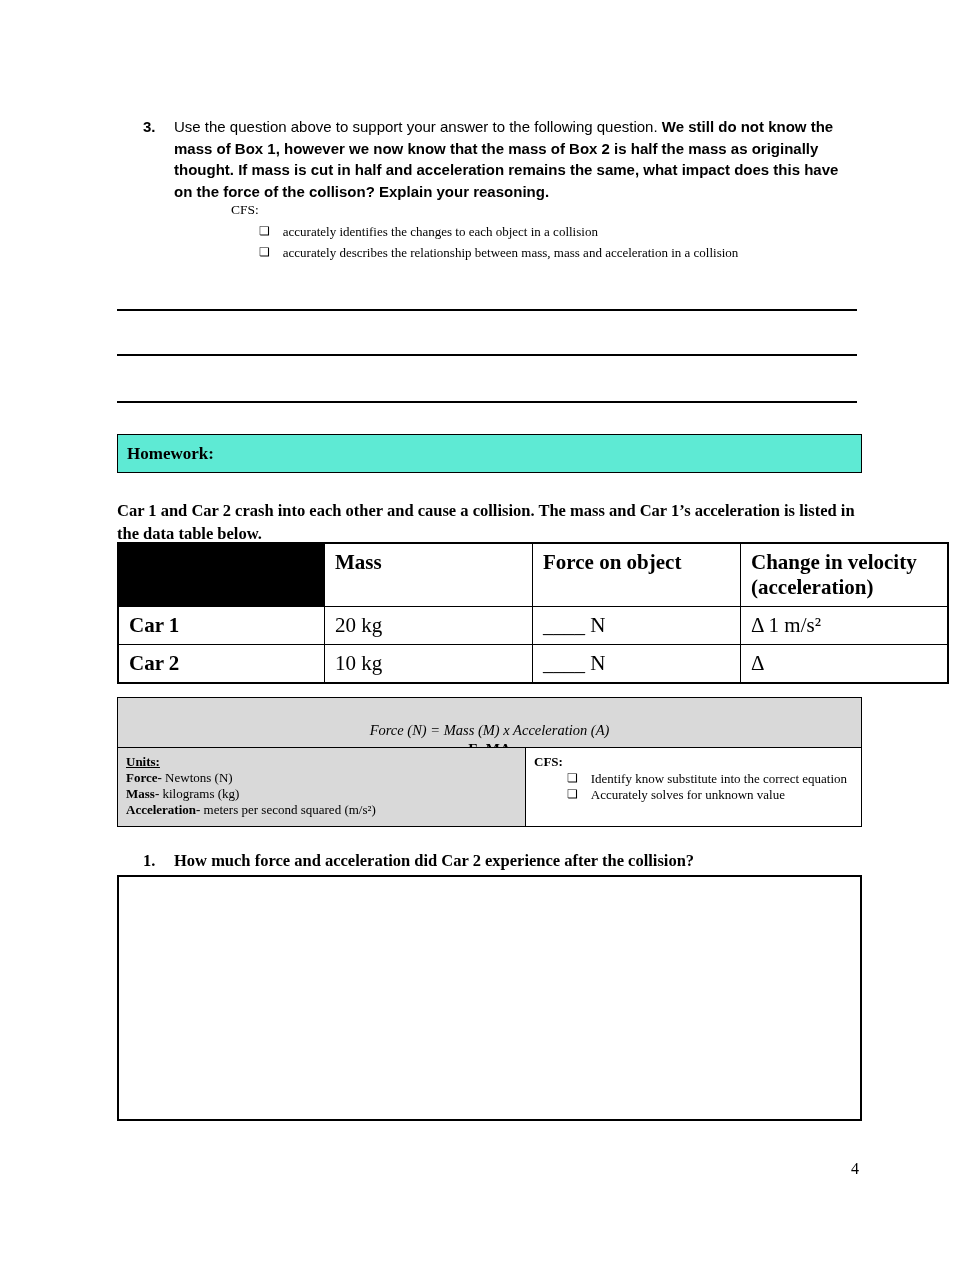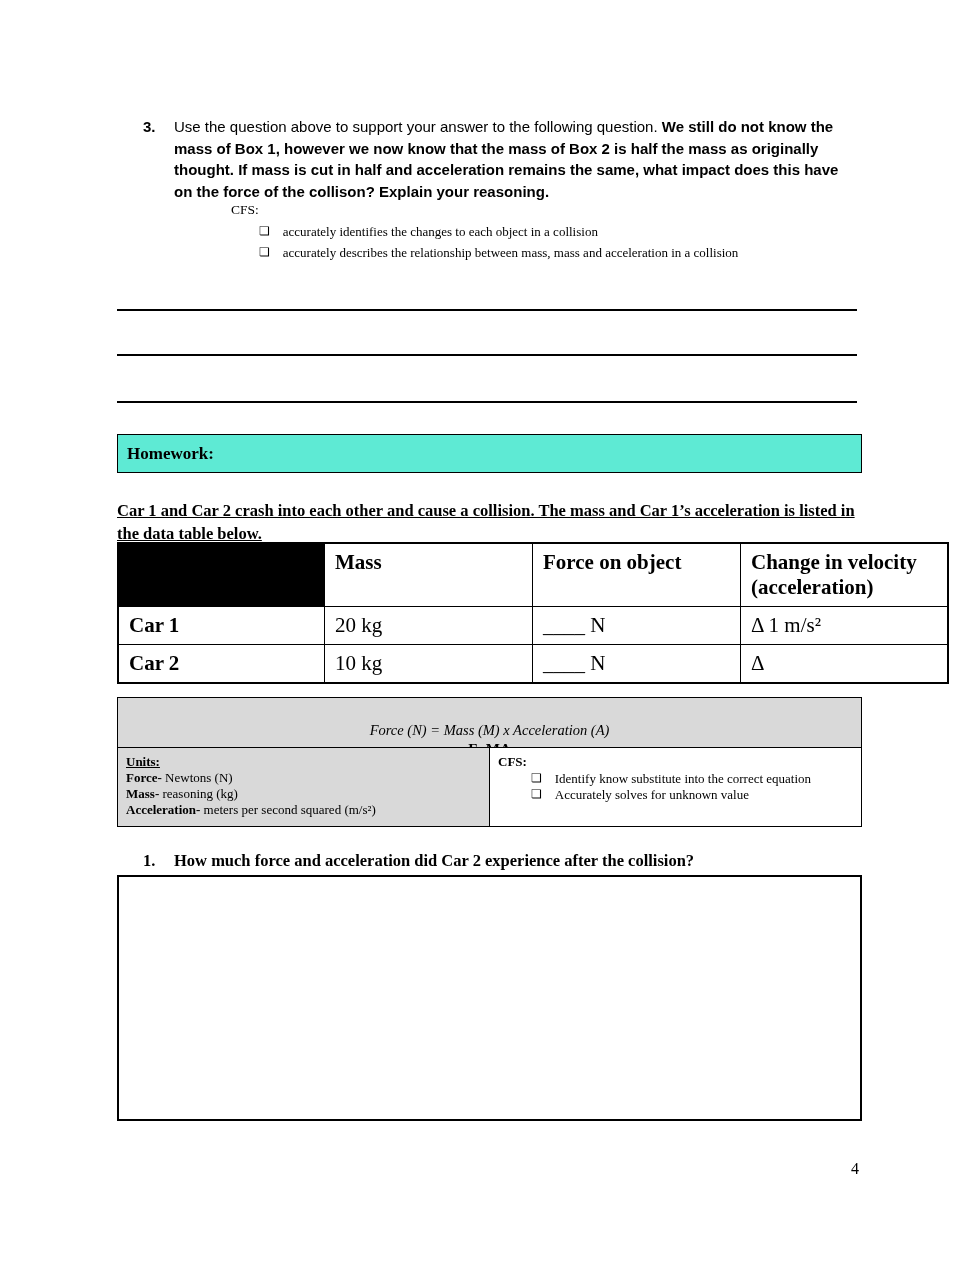--- a/index.html
+++ b/index.html
@@ -39,21 +39,21 @@
     box-sizing: border-box;
     background: #5eead4;
     border: 1.6px solid #000;
     display: flex; align-items: center;
     padding-left: 9px;
     font-weight: bold; font-size: 17px;
   }
 
   .hw-intro {
     left: 117px; top: 500px; width: 748px;
-    font-weight: bold; font-size: 16.5px; line-height: 22.5px; text-decoration: underline;
+    font-weight: bold; font-size: 16.5px; line-height: 22.5px;
   }
 
   
   .data-table {
     left: 117px; top: 542px;
     border-collapse: collapse;
     table-layout: fixed;
     width: 745px;
     font-size: 21px;
   }
@@ -85,21 +85,21 @@
     background: #d9d9d9;
     height: 50px; box-sizing: border-box;
     text-align: center;
     padding-top: 24px;
     border-bottom: 1.2px solid #000;
   }
   .formula-eq { font-style: italic; font-size: 14.5px; }
   .formula-short { font-weight: bold; font-size: 15px; margin-top: 2px; }
   .formula-bottom { display: flex; }
   .units-cell {
-    width: 372px; box-sizing: border-box; flex: none;
+    width: 408px; box-sizing: border-box; flex: none;
     background: #d9d9d9;
     border-right: 1.4px solid #000;
     padding: 6px 8px 8px 8px;
     font-size: 13px; line-height: 16px;
     min-height: 78px;
   }
   .cfs-cell {
     flex: 1;
     background: #ffffff;
     padding: 6px 8px 8px 8px;
@@ -186,21 +186,21 @@
 
   <div class="abs formula-box">
     <div class="formula-top">
       <div class="formula-eq">Force (N)  =  Mass (M) x Acceleration (A)</div>
       <div class="formula-short">F=MA</div>
     </div>
     <div class="formula-bottom">
       <div class="units-cell">
         <div><span class="units-label">Units:</span></div>
         <div><span class="bold">Force-</span><span> Newtons (N)</span></div>
-        <div><span class="bold">Mass-</span><span> reasoning (kg)</span></div>
+        <div><span class="bold">Mass-</span><span> kilograms (kg)</span></div>
         <div><span class="bold">Acceleration-</span><span> meters per second squared (m/s²)</span></div>
       </div>
       <div class="cfs-cell">
         <div><span class="bold">CFS:</span></div>
         <div class="cfs-cell-items">
           <div class="cfs-item">
             <span class="cb">❏</span>
             <span>Identify know substitute into the correct equation</span>
           </div>
           <div class="cfs-item">

